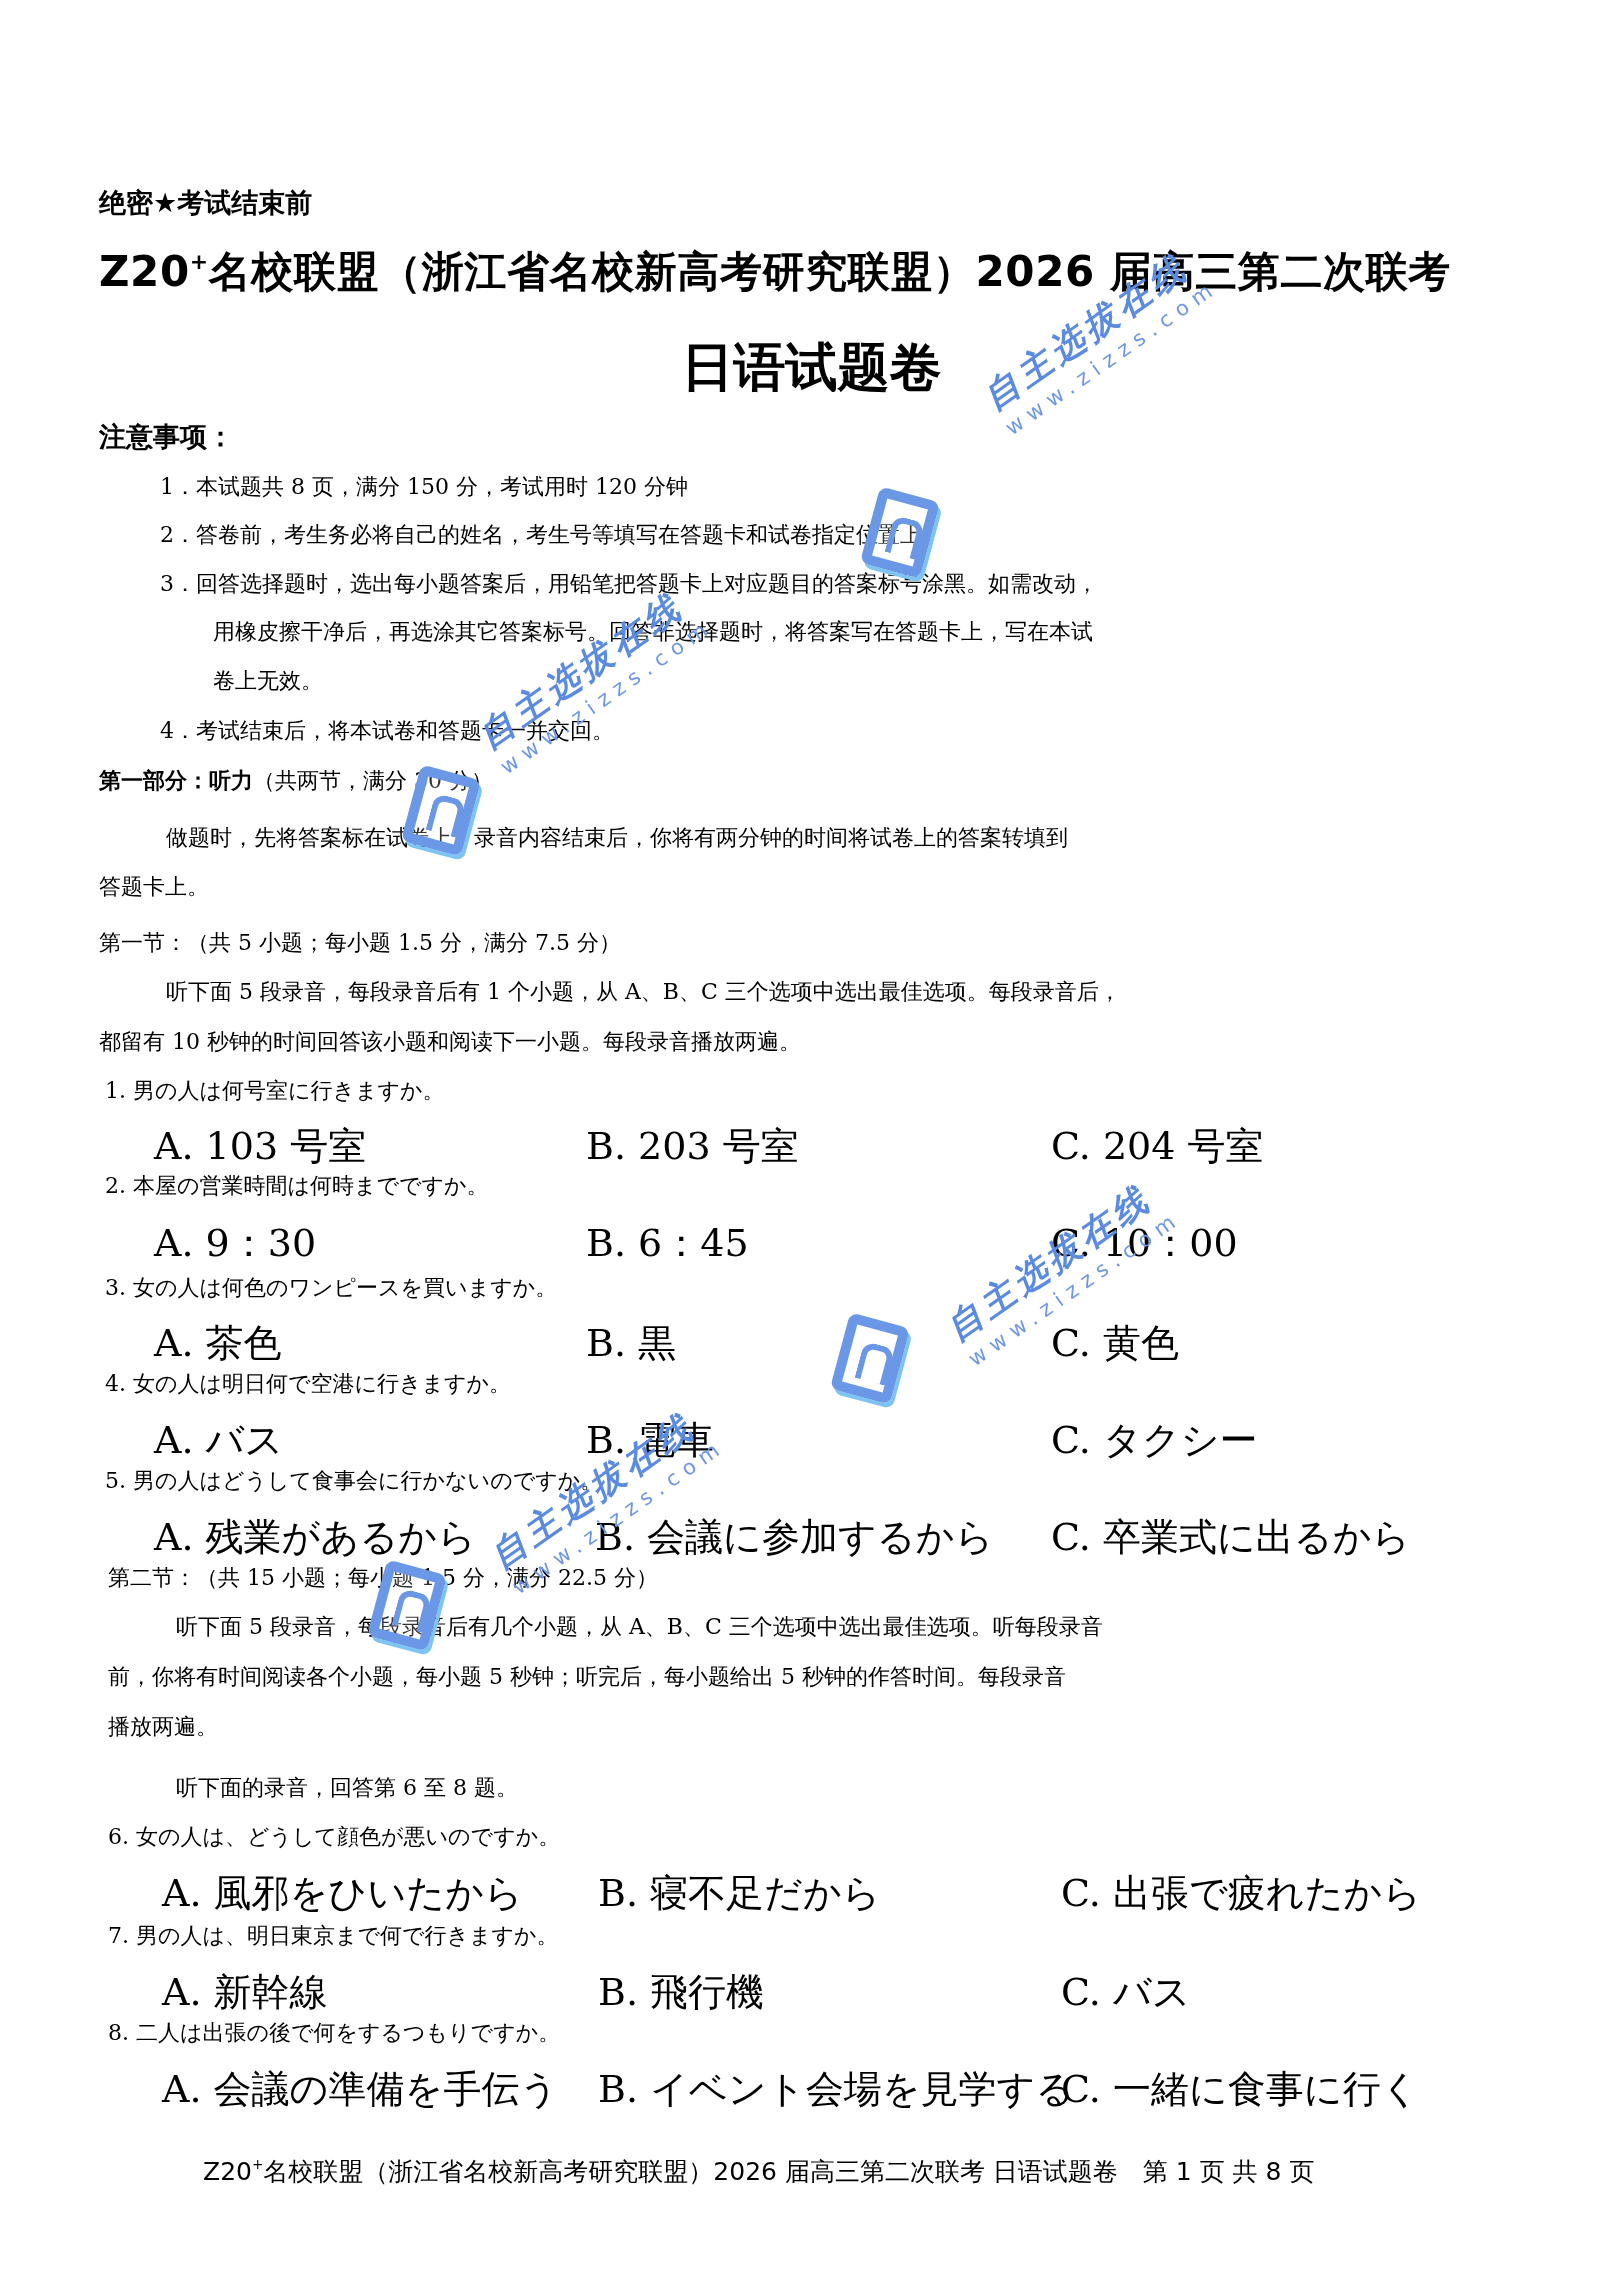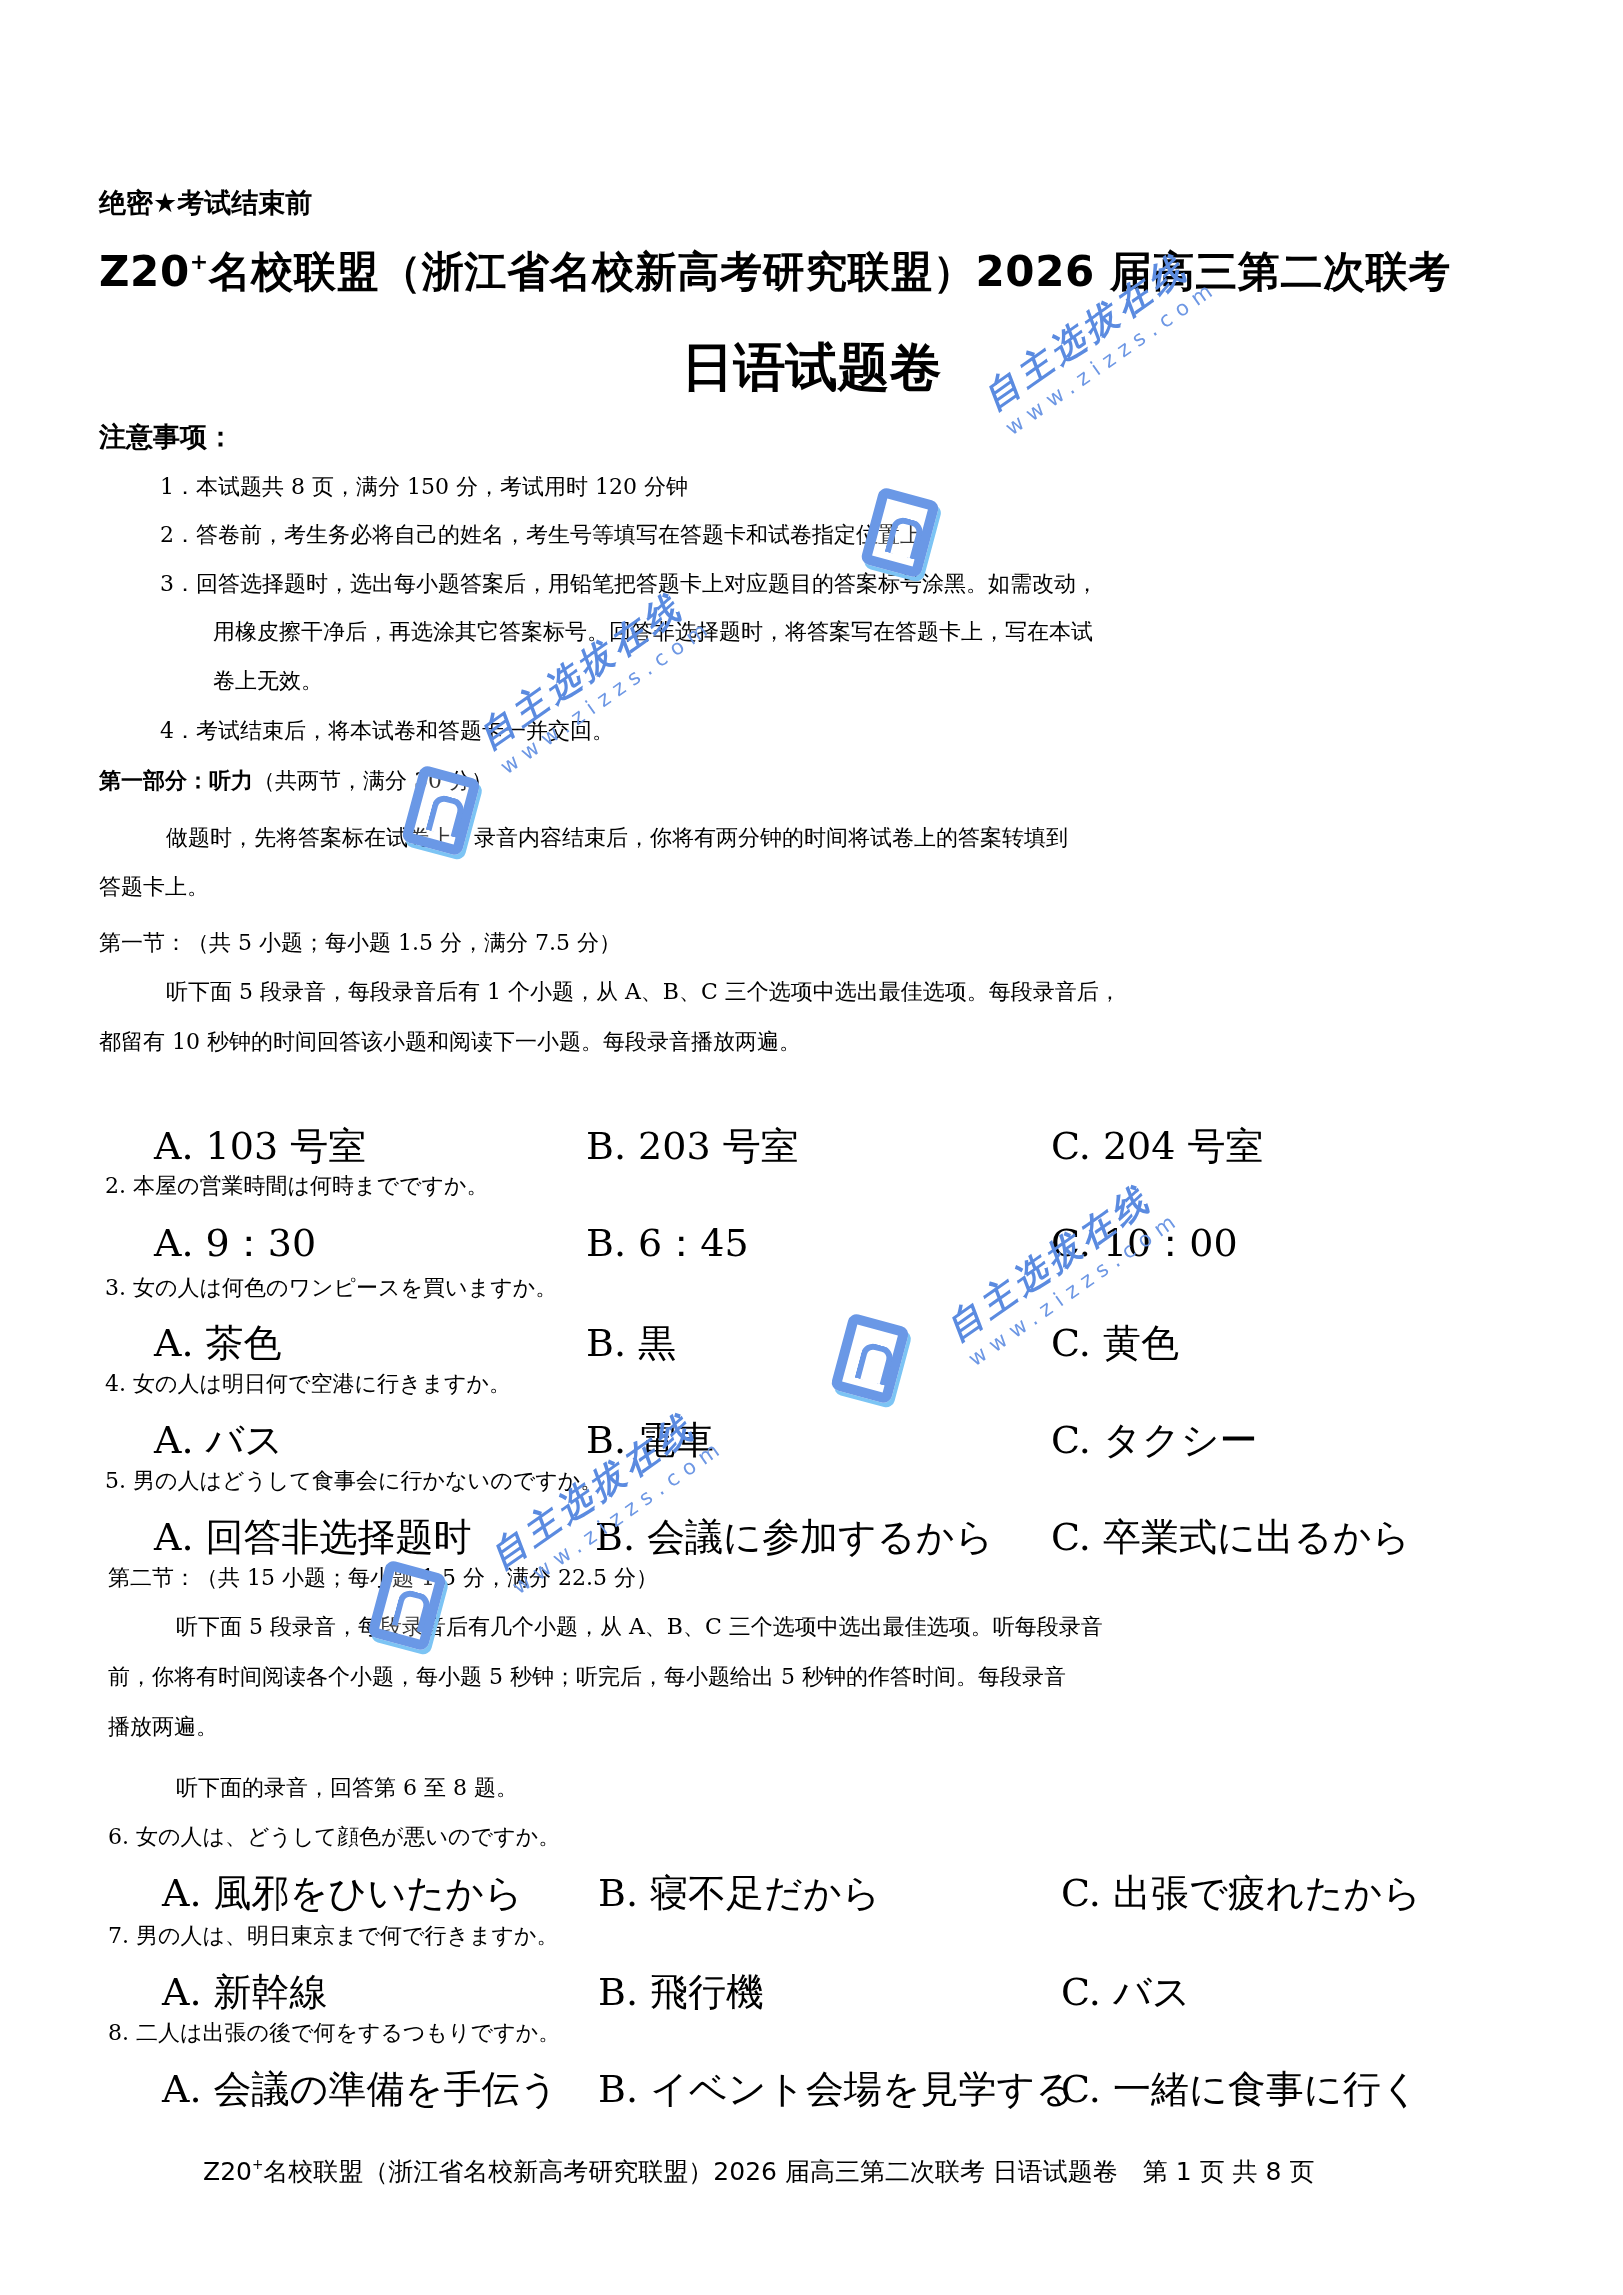--- a/index.html
+++ b/index.html
@@ -44,41 +44,42 @@
   <div class="abs line" style="left:160px; top:713px;">4．考试结束后，将本试卷和答题卡一并交回。</div>
 
   <div class="abs line" style="left:99px; top:763px;"><span class="bold">第一部分：听力</span><span>（共两节，满分 30 分）</span></div>
   <div class="abs line" style="left:166px; top:820px;">做题时，先将答案标在试卷上。录音内容结束后，你将有两分钟的时间将试卷上的答案转填到</div>
   <div class="abs line" style="left:99px; top:869px;">答题卡上。</div>
 
   <div class="abs line" style="left:99px; top:925px;">第一节：（共 5 小题；每小题 1.5 分，满分 7.5 分）</div>
   <div class="abs line" style="left:166px; top:974px;">听下面 5 段录音，每段录音后有 1 个小题，从 A、B、C 三个选项中选出最佳选项。每段录音后，</div>
   <div class="abs line" style="left:99px; top:1024px;">都留有 10 秒钟的时间回答该小题和阅读下一小题。每段录音播放两遍。</div>
 
+  <div class="abs line" style="left:105px; top:1073px;">1. 男の人は何号室に行きますか。</div>
   <div class="abs opt" style="left:154px; top:1121px;">A. 103 号室</div>
   <div class="abs opt" style="left:586px; top:1121px;">B. 203 号室</div>
   <div class="abs opt" style="left:1051px; top:1121px;">C. 204 号室</div>
 
   <div class="abs line" style="left:105px; top:1168px;">2. 本屋の営業時間は何時までですか。</div>
   <div class="abs opt" style="left:154px; top:1218px;">A. 9：30</div>
   <div class="abs opt" style="left:586px; top:1218px;">B. 6：45</div>
   <div class="abs opt" style="left:1051px; top:1218px;">C. 10：00</div>
 
   <div class="abs line" style="left:105px; top:1270px;">3. 女の人は何色のワンピースを買いますか。</div>
   <div class="abs opt" style="left:154px; top:1318px;">A. 茶色</div>
   <div class="abs opt" style="left:586px; top:1318px;">B. 黒</div>
   <div class="abs opt" style="left:1051px; top:1318px;">C. 黄色</div>
 
   <div class="abs line" style="left:105px; top:1366px;">4. 女の人は明日何で空港に行きますか。</div>
   <div class="abs opt" style="left:154px; top:1415px;">A. バス</div>
   <div class="abs opt" style="left:586px; top:1415px;">B. 電車</div>
   <div class="abs opt" style="left:1051px; top:1415px;">C. タクシー</div>
 
   <div class="abs line" style="left:105px; top:1463px;">5. 男の人はどうして食事会に行かないのですか。</div>
-  <div class="abs opt" style="left:154px; top:1512px;">A. 回答非选择题时</div>
+  <div class="abs opt" style="left:154px; top:1512px;">A. 残業があるから</div>
   <div class="abs opt" style="left:586px; top:1512px;margin-left:9px;">B. 会議に参加するから</div>
   <div class="abs opt" style="left:1051px; top:1512px;">C. 卒業式に出るから</div>
 
   <div class="abs line" style="left:108px; top:1560px;">第二节：（共 15 小题；每小题 1.5 分，满分 22.5 分）</div>
   <div class="abs line" style="left:176px; top:1609px;">听下面 5 段录音，每段录音后有几个小题，从 A、B、C 三个选项中选出最佳选项。听每段录音</div>
   <div class="abs line" style="left:108px; top:1659px;">前，你将有时间阅读各个小题，每小题 5 秒钟；听完后，每小题给出 5 秒钟的作答时间。每段录音</div>
   <div class="abs line" style="left:108px; top:1709px;">播放两遍。</div>
   <div class="abs line" style="left:176px; top:1770px;">听下面的录音，回答第 6 至 8 题。</div>
 
   <div class="abs line" style="left:108px; top:1819px;">6. 女の人は、どうして顔色が悪いのですか。</div>

